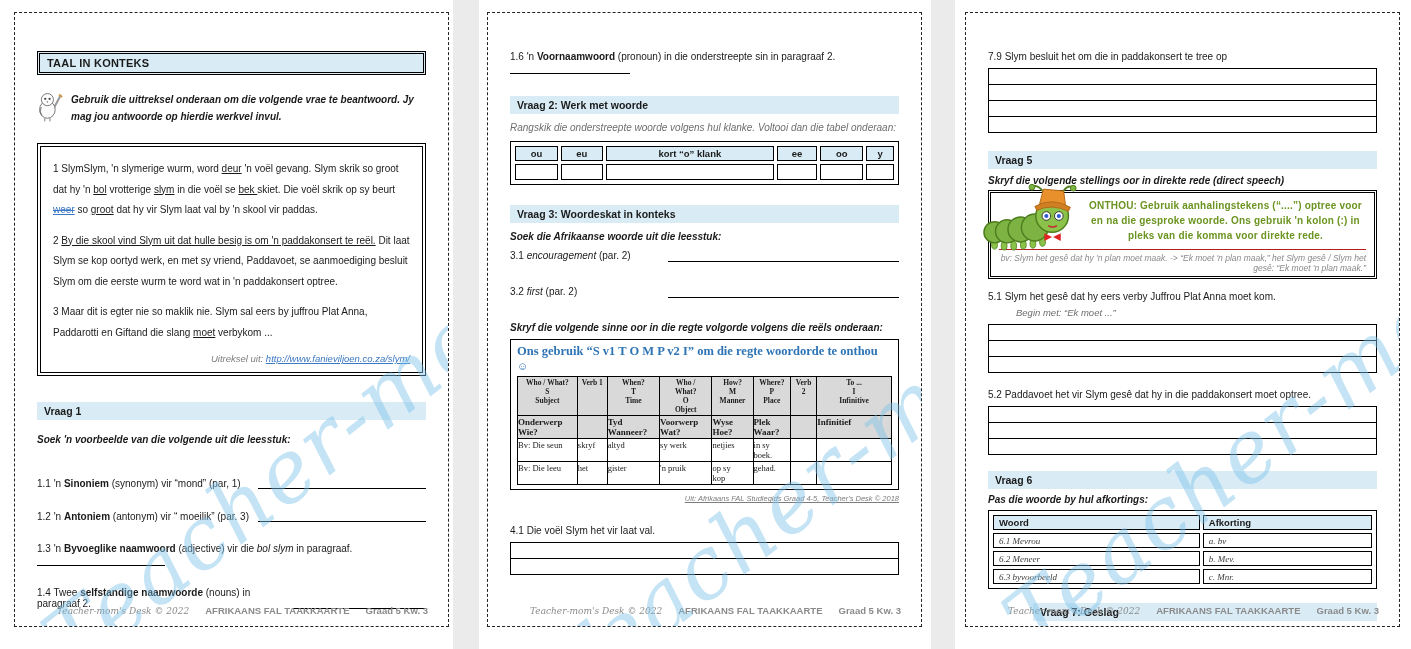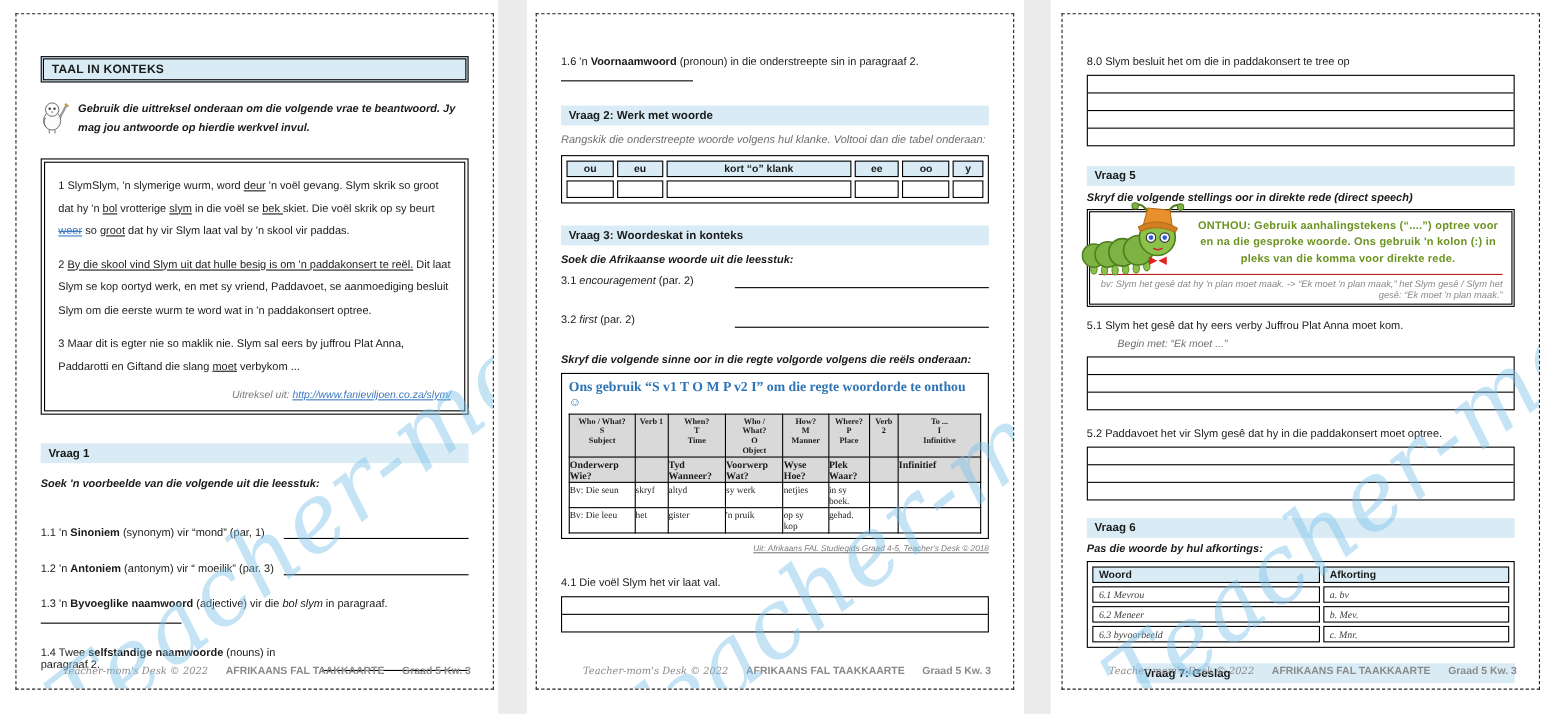--- a/index.html
+++ b/index.html
@@ -296,21 +296,21 @@
   <div class="pfooter">
     <span class="script">Teacher-mom's Desk © 2022</span>
     <span class="mid">AFRIKAANS FAL TAAKKAARTE</span>
     <span class="right">Graad 5 Kw. 3</span>
   </div>
 </section>
 
 <section class="page" style="left:965px;">
   <div class="watermark" style="top:280px;left:-50px;">Teacher-mom's Desk</div>
   <div class="content">
-    <div class="txt" style="margin-bottom:6px;">8.0 Slym besluit het om die in paddakonsert te tree op</div>
+    <div class="txt" style="margin-bottom:6px;">7.9 Slym besluit het om die in paddakonsert te tree op</div>
     <div class="ansbox" style="margin-bottom:18px;">
       <div class="ansrow"></div>
       <div class="ansrow"></div>
       <div class="ansrow"></div>
       <div class="ansrow"></div>
     </div>
 
     <div class="vraag" style="margin-bottom:6px;">Vraag 5</div>
     <div class="subtitle bi" style="margin-bottom:4px;">Skryf die volgende stellings oor in direkte rede (direct speech)</div>
 

